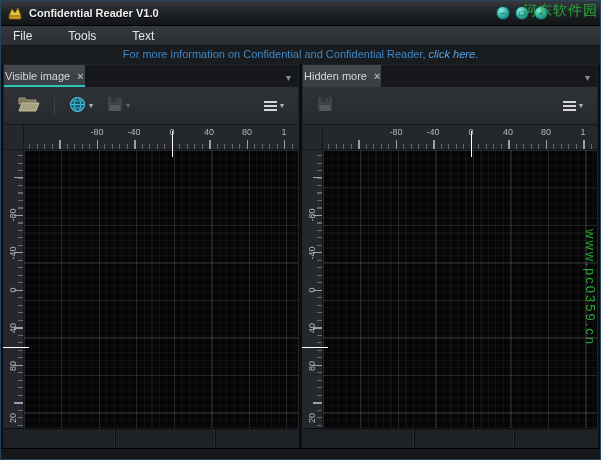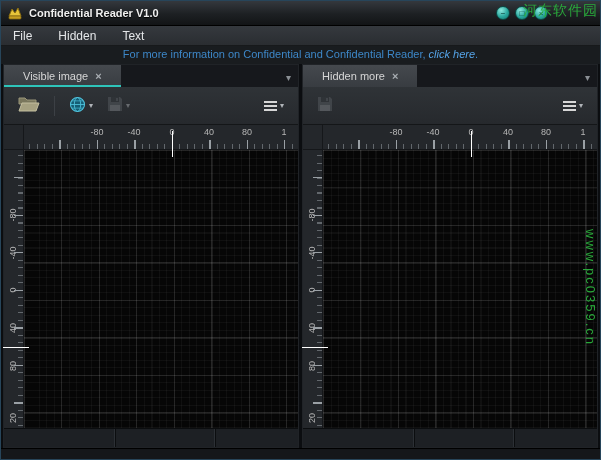--- a/index.html
+++ b/index.html
@@ -28,21 +28,21 @@
     width:14px; height:14px; border-radius:50%;
     border:1px solid #0b4a45;
     background:radial-gradient(circle at 35% 28%, #8ce8dd, #2aa89e 55%, #14756d);
     color:#04332f; font-size:8px; line-height:11px; text-align:center;
     font-family:"Liberation Sans", sans-serif; cursor:pointer; padding:0;
   }
 
   
   .menubar{
     height:20px; flex:0 0 20px; display:flex; align-items:center;
-    padding-left:4px; gap:10px;
+    padding-left:4px; gap:20px;
     background:linear-gradient(#35393e,#2a2d31);
     border-bottom:1px solid #17191b;
   }
   .menu-item{ font-size:12px; color:#e4e6e8; padding:1px 8px; cursor:default; }
 
   
   .infobar{
     height:18px; flex:0 0 18px; text-align:center; font-size:11px;
     background:#191c1f; color:#3d87c8; line-height:17px;
   }
@@ -52,21 +52,21 @@
   .main{ flex:0 0 384px; display:flex; gap:3px; padding:0 2px; background:#0b0d10; }
   .panel{
     flex:1 1 0; display:flex; flex-direction:column;
     background:#121417; border:1px solid #202327;
   }
 
   
   .tabbar{ height:22px; flex:0 0 22px; display:flex; align-items:flex-end; background:#16181c; }
   .tab{
     position:relative; height:22px; display:flex; align-items:center; gap:7px;
-    padding:0 19px; font-size:11px; color:#d6d6d6; cursor:pointer;
+    padding:0 1px; font-size:11px; color:#d6d6d6; cursor:pointer;
     background:linear-gradient(#45494e,#383c41);
   }
   .tab.teal::after{
     content:""; position:absolute; left:0; right:0; bottom:0; height:2px; background:#2ec4ba;
   }
   .tab.plain{ background:transparent; color:#73787d; }
   .tab-close{ font-size:11px; font-weight:bold; color:#a9aeb3; line-height:10px; cursor:pointer; }
   .tab-dd{ margin-left:auto; padding:0 7px 4px 0; font-size:10px; color:#8a8f94; cursor:pointer; }
 
   
@@ -168,21 +168,21 @@
     <span class="title">Confidential Reader V1.0</span>
     <div class="win-controls">
       <button class="winbtn">−</button>
       <button class="winbtn">□</button>
       <button class="winbtn">×</button>
     </div>
   </div>
 
   <div class="menubar">
     <span class="menu-item">File</span>
-    <span class="menu-item">Hidden</span>
+    <span class="menu-item">Tools</span>
     <span class="menu-item">Text</span>
   </div>
 
   <div class="infobar"><span>For more information on Confidential and Confidential Reader, </span><a>click here</a><span>.</span></div>
 
   <div class="main">
 
     <section class="panel">
       <div class="tabbar">
         <div class="tab teal">

